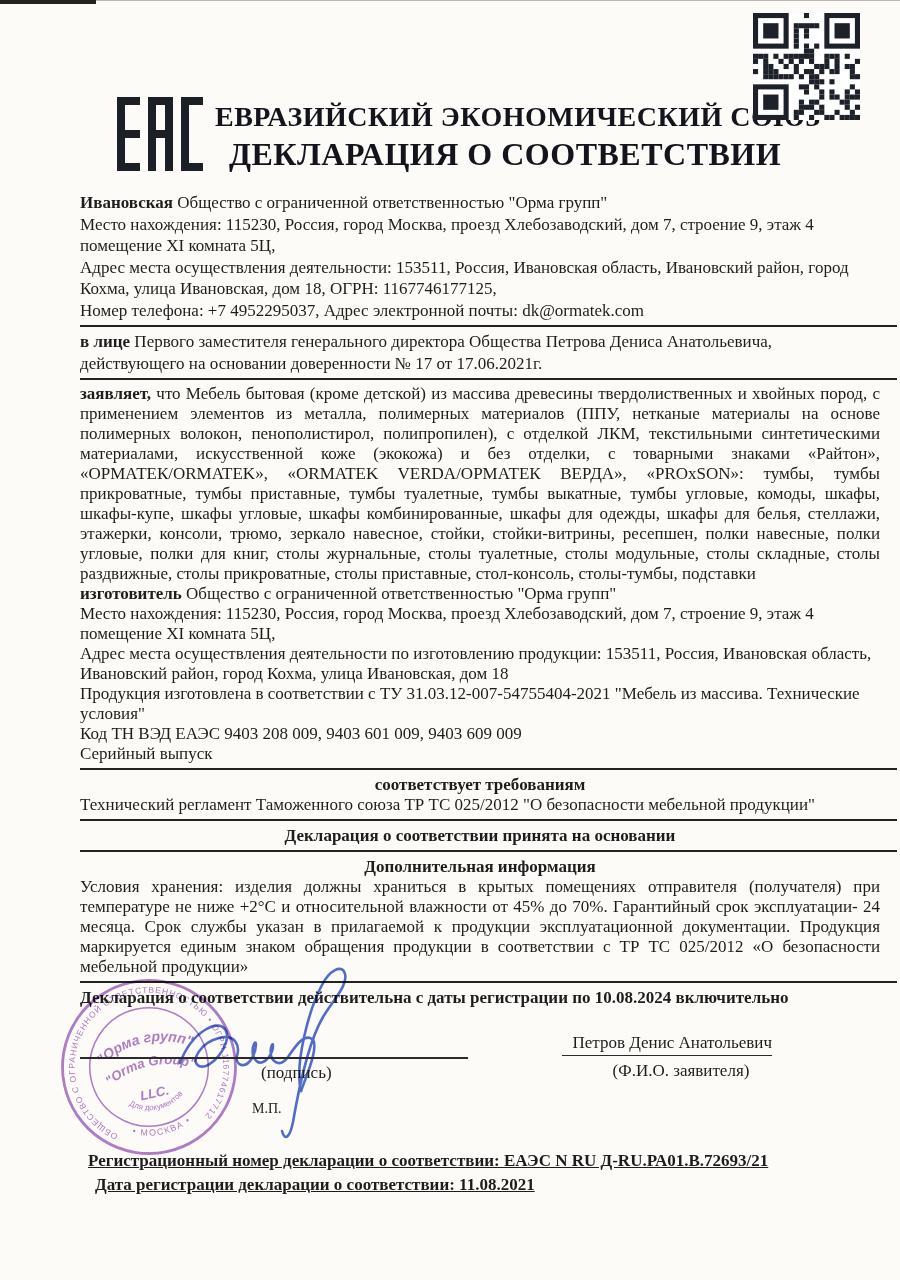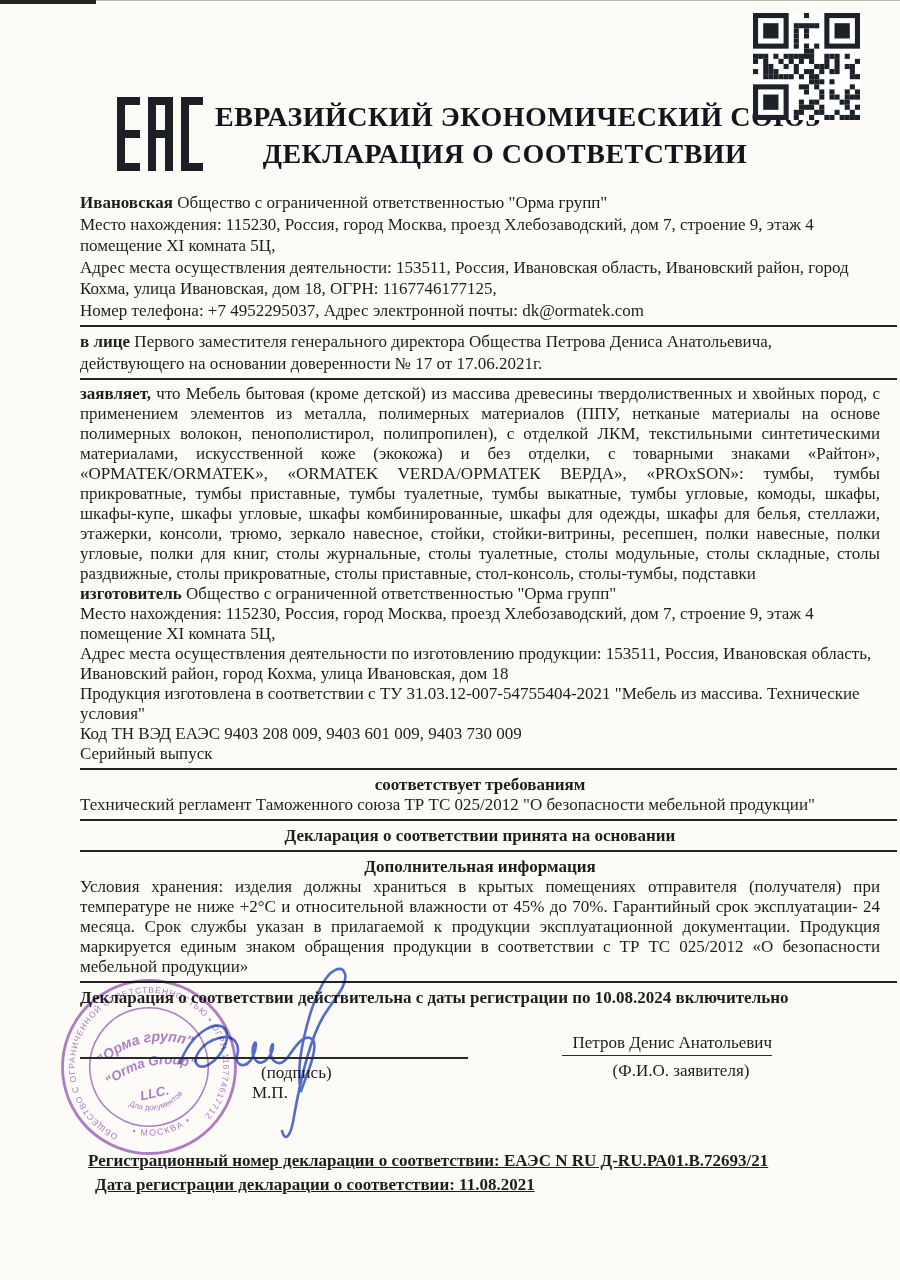--- a/index.html
+++ b/index.html
@@ -16,38 +16,38 @@
   .scan-edge{position:absolute;top:0;left:0;width:96px;height:4px;background:#23231f;}
   .scan-edge-faint{position:absolute;top:0;left:0;width:900px;height:1px;background:#b9b7b0;}
 
   
   .eac-logo{position:absolute;left:117px;top:97px;width:86px;height:74px;}
   .header-titles{
     position:absolute;left:215px;top:98px;width:580px;
     text-align:center;font-weight:bold;color:#14141c;
   }
   .header-titles .t1{font-size:28px;line-height:38px;letter-spacing:.5px;white-space:nowrap;}
-  .header-titles .t2{font-size:28px;line-height:36px;letter-spacing:.5px;white-space:nowrap;}
+  .header-titles .t2{font-size:32px;line-height:36px;letter-spacing:.5px;white-space:nowrap;}
   .qr{position:absolute;left:753px;top:13px;width:107px;height:107px;}
 
   
   .doc-body{position:absolute;left:80px;top:192px;width:800px;font-size:17px;}
   .blk{line-height:21.5px;}
   .blk2{line-height:20px;}
   .just{text-align:justify;}
   b.lead{font-weight:bold;}
   .rule{width:817px;border-top:2px solid #23231f;margin:4px 0 4px 0;height:0;}
   .sect-h{font-weight:bold;line-height:21px;text-align:center;}
   .validity{font-weight:bold;line-height:22px;margin-top:2px;}
 
   
   .sig-row{position:relative;height:126px;margin-top:12px;}
   .sig-line-left{position:absolute;left:0;top:36px;width:388px;border-top:2px solid #2a2a2a;}
   .sig-caption{position:absolute;left:140px;top:42px;font-size:17px;margin-left:41px;}
-  .mp{position:absolute;left:172px;top:62px;font-size:17px;}
+  .mp{position:absolute;left:172px;top:80px;font-size:14px;}
   .fio-name{position:absolute;left:482px;top:12px;width:210px;text-align:right;
             border-bottom:1.5px solid #2a2a2a;padding-bottom:2px;font-size:17px;}
   .fio-caption{position:absolute;left:496px;top:40px;width:210px;text-align:center;font-size:17px;}
 
   .stamp{position:absolute;left:-25px;top:-48px;width:188px;height:188px;
          mix-blend-mode:multiply;opacity:.92;}
   .stamp text{fill:#a873c4;stroke:none;font-family:"Liberation Sans","DejaVu Sans",sans-serif;}
   .autograph{position:absolute;left:72px;top:-62px;width:300px;height:192px;
              mix-blend-mode:multiply;}
 
@@ -241,21 +241,21 @@
     </div>
 
     <div class="blk2">
       <div>
         <b class="lead">изготовитель</b>
         <span>Общество с ограниченной ответственностью "Орма групп"</span>
       </div>
       <div>Место нахождения: 115230, Россия, город Москва, проезд Хлебозаводский, дом 7, строение 9, этаж 4 помещение XI комната 5Ц,</div>
       <div>Адрес места осуществления деятельности по изготовлению продукции: 153511, Россия, Ивановская область, Ивановский район, город Кохма, улица Ивановская, дом 18</div>
       <div>Продукция изготовлена в соответствии с ТУ 31.03.12-007-54755404-2021 "Мебель из массива. Технические условия"</div>
-      <div>Код ТН ВЭД ЕАЭС  9403 208 009, 9403 601 009, 9403 730 009</div>
+      <div>Код ТН ВЭД ЕАЭС  9403 208 009, 9403 601 009, 9403 609 009</div>
       <div>Серийный выпуск</div>
     </div>
 
     <div class="rule"></div>
 
     <div class="blk2">
       <div class="sect-h">соответствует требованиям</div>
       <div>Технический регламент Таможенного союза ТР ТС 025/2012 "О безопасности мебельной продукции"</div>
     </div>
 

